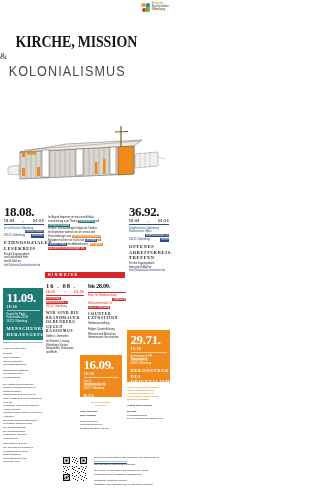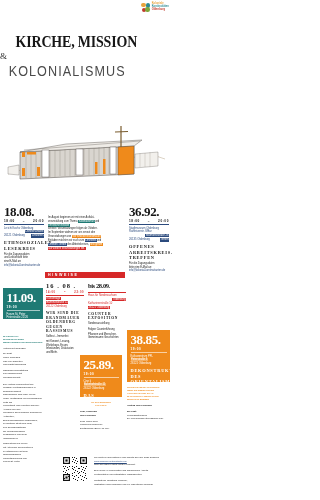--- a/index.html
+++ b/index.html
@@ -243,21 +243,21 @@
       <div>Für die Zugangsdaten</div>
       <div>bitte eine E-Mail an:</div>
       <div class="c-blue">info@kolonial-kontinuitaeten.de</div>
     </div>
   </div>
 
   <div class="hinweise bg-red" style="left:45px; top:272px; width:80px; height:6px;">
     <span>H I N W E I S E</span>
   </div>
 
-  <div class="panel bg-teal" style="left:3px; top:288px; width:40px; height:31px;">
+  <div class="panel bg-teal" style="left:3px; top:288px; width:40px; height:52px;">
     <div class="dnum">11.09.</div>
     <div class="dtime">19:00</div>
     <div class="rule"></div>
     <div class="addr">
       <div>Forum St. Peter</div>
       <div>Peterstraße 22/26</div>
       <div>26121 Oldenburg</div>
     </div>
     <div class="evt-title">MENSCHENRECHTE HERAUSGEFORDERT</div>
   </div>
@@ -332,21 +332,21 @@
     <div class="evt-title c-dark" style="font-size:3.6px;">COUNTER EXPOSITION</div>
     <div class="evt-sub c-dark">
       <div>Sonderausstellung</div>
       <div style="margin-top:1.5px;">Folgen Counterführung</div>
       <div style="margin-top:1.5px;">Pflanzen und Menschen.</div>
       <div>Gemeinsame Geschichten</div>
     </div>
   </div>
 
   <div class="panel bg-orange" style="left:80px; top:355px; width:42px; height:42px;">
-    <div class="dnum">25.89.</div>
+    <div class="dnum">16.09.</div>
     <div class="dtime">19:00</div>
     <div class="rule"></div>
     <div class="addr">
       <div>Cine k</div>
       <div><span class="hl">Bahnhofstraße 11</span></div>
       <div>26122 Oldenburg</div>
     </div>
     <div class="evt-title">DAS KOLONIALE MISSIONSSTADIUM</div>
   </div>
   <div class="blk" style="left:80px; top:399px; width:42px;">
@@ -357,21 +357,21 @@
     <div class="footer-note" style="margin-top:3px;">
       <div style="font-weight:bold;">Film, Kurzfilme</div>
       <div style="font-weight:bold;">und Gespräch</div>
       <div style="margin-top:2.5px;">Jean-Marie Teno</div>
       <div>Kamerun/Frankreich/</div>
       <div>Deutschland (2004) 78 Min.</div>
     </div>
   </div>
 
   <div class="panel bg-orange" style="left:127px; top:330px; width:43px; height:52px;">
-    <div class="dnum">38.85.</div>
+    <div class="dnum">29.71.</div>
     <div class="dtime">19:00</div>
     <div class="rule"></div>
     <div class="addr">
       <div>Kulturzentrum PFL</div>
       <div><span class="hl">Peterstraße 3</span></div>
       <div>26121 Oldenburg</div>
     </div>
     <div class="evt-title">DEKONSTRUKTION DES ORIENTALISMUS, DEKOLONISIERUNG DER MISSION</div>
   </div>
   <div class="blk" style="left:127px; top:384px; width:43px;">

